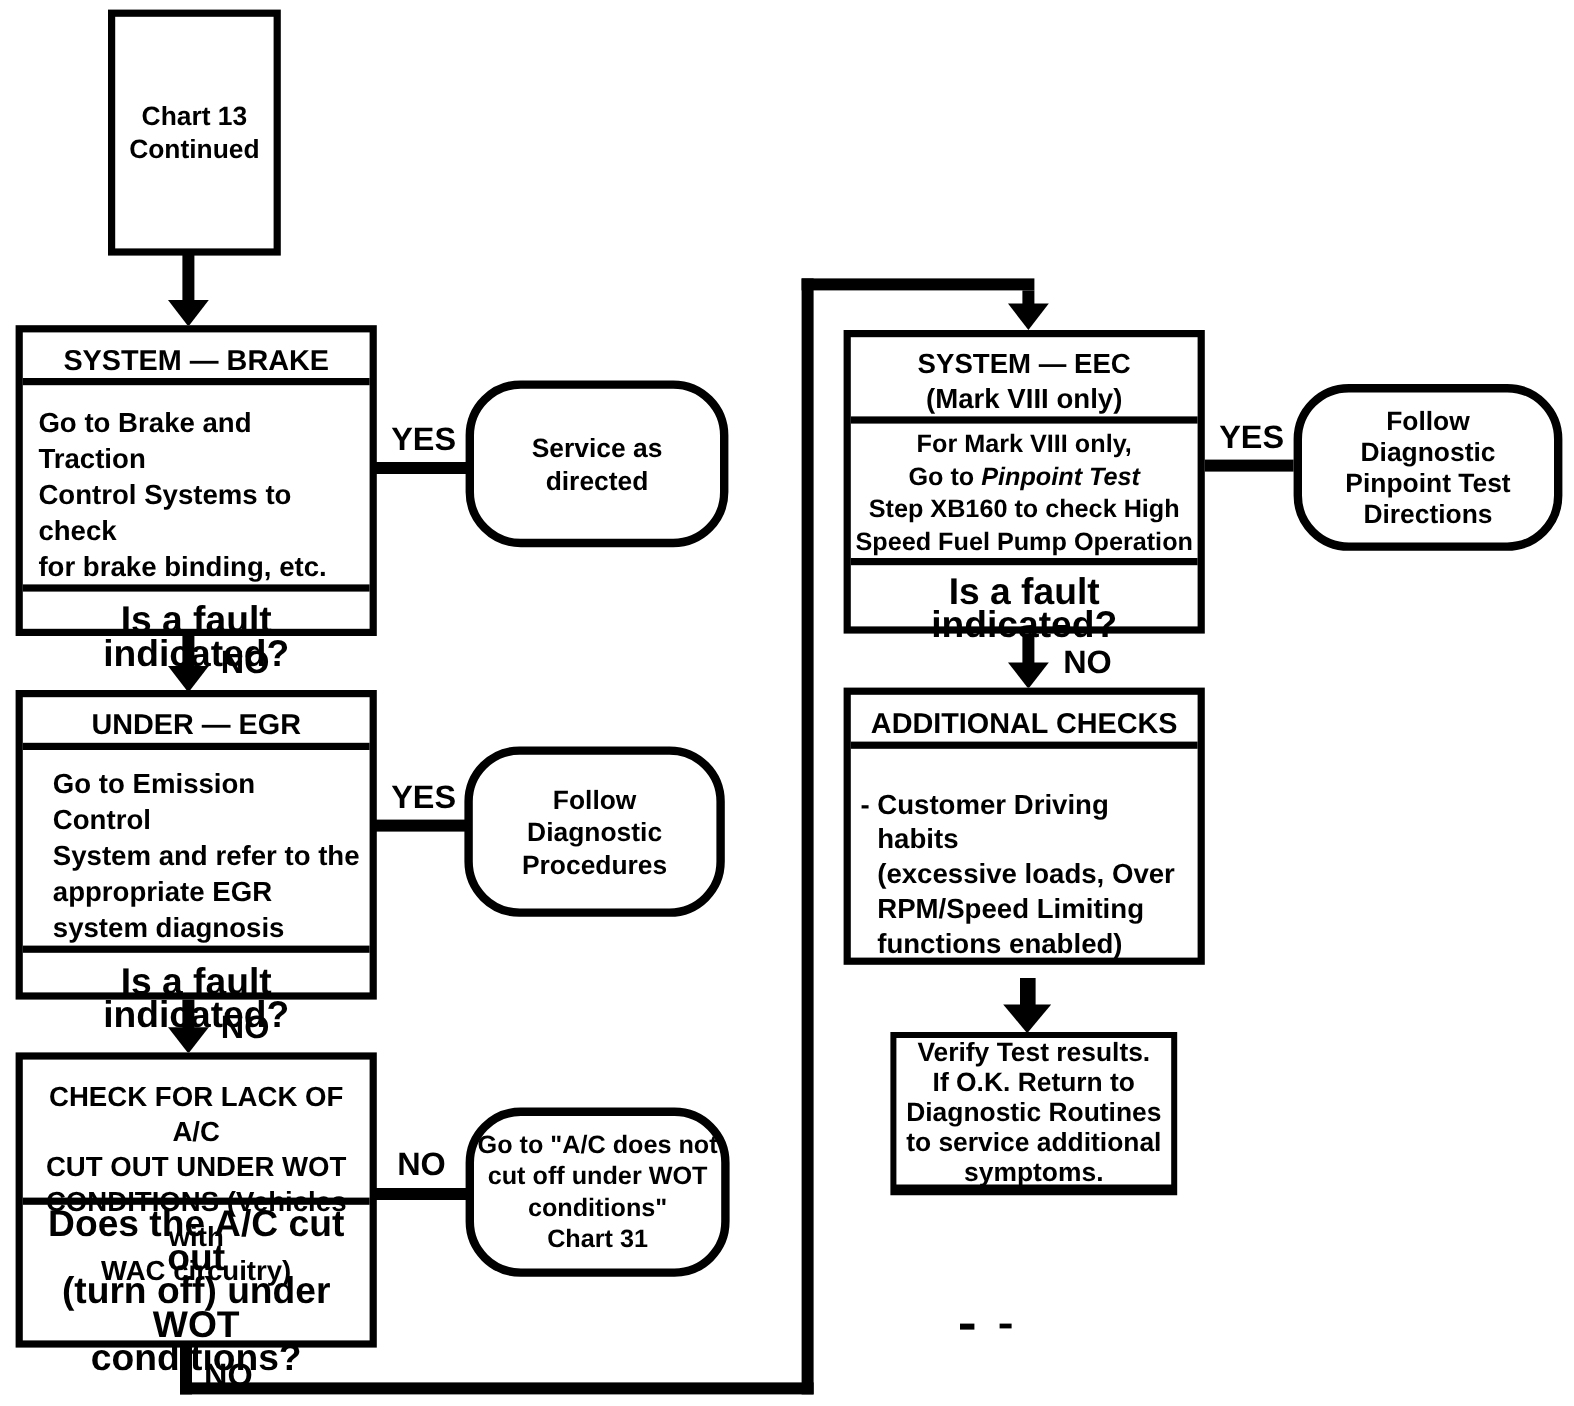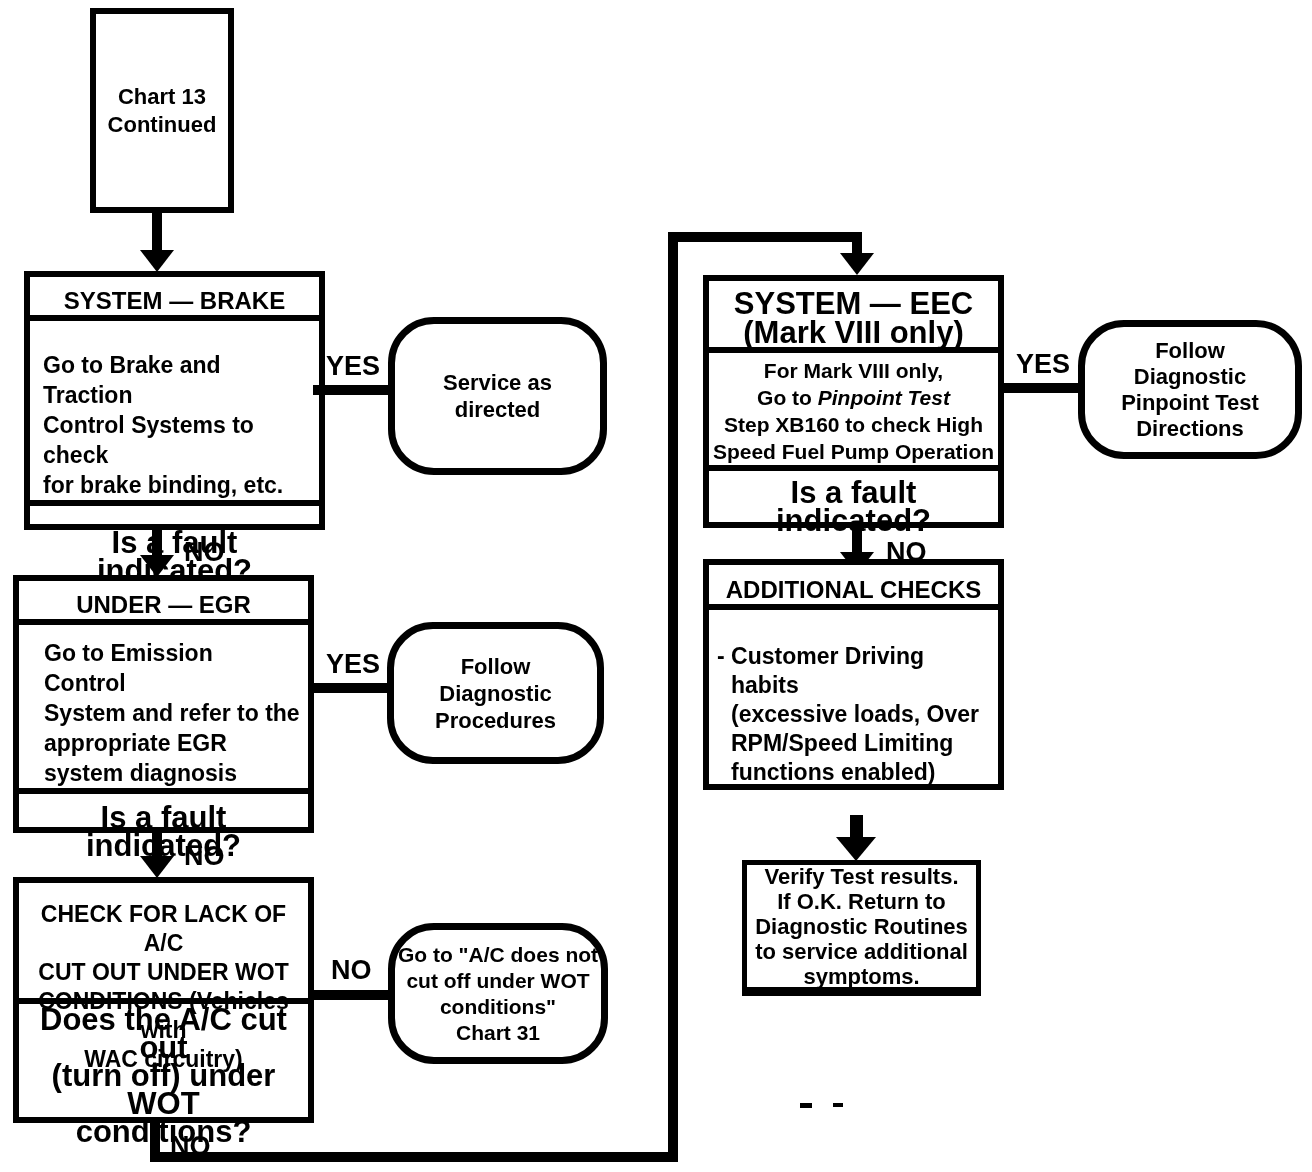--- a/index.html
+++ b/index.html
@@ -44,31 +44,31 @@
 <div id="canvas">
 
   <div class="box center-flex" style="left:90px; top:8px; width:144px; height:205px; flex-direction:row;">
     <div style="font-size:22px; line-height:28px; text-align:center; white-space:pre-line;">Chart 13
 Continued</div>
   </div>
 
   <div class="line" style="left:152px; top:211px; width:10px; height:41px;"></div>
   <div class="arr-down" style="left:140px; top:250px;"></div>
 
-  <div class="box" style="left:24px; top:271px; width:301px; height:259px;gap:13px;">
+  <div class="box" style="left:13px; top:271px; width:301px; height:259px;">
     <div class="sect divider hdr" style="height:55px;">SYSTEM — BRAKE</div>
     <div class="sect divider body-text" style="flex:1; padding:16px 8px 0 13px;">Go to Brake and Traction
 Control Systems to check
 for brake binding, etc.</div>
     <div class="sect question" style="height:65px;">Is a fault indicated?</div>
   </div>
 
   <div class="line" style="left:313px; top:385px; width:76px; height:10px;"></div>
   <div class="lbl" style="left:326px; top:352px;">YES</div>
-  <div class="round" style="left:388px; top:317px; width:219px; height:158px;">
+  <div class="round" style="left:388px; top:317px; width:219px; height:139px;">
     <div>Service as
 directed</div>
   </div>
 
   <div class="line" style="left:152px; top:530px; width:10px; height:28px;"></div>
   <div class="arr-down" style="left:140px; top:555px;"></div>
   <div class="lbl" style="left:184px; top:538px;">NO</div>
 
   <div class="box" style="left:13px; top:575px; width:301px; height:258px;">
     <div class="sect divider hdr" style="height:53px;">UNDER — EGR</div>
@@ -112,21 +112,21 @@
 
   <div class="line" style="left:150px; top:1122px; width:10px; height:40px;"></div>
   <div class="line" style="left:150px; top:1152px; width:528px; height:10px;"></div>
   <div class="line" style="left:668px; top:232px; width:10px; height:930px;"></div>
   <div class="line" style="left:668px; top:232px; width:194px; height:10px;"></div>
   <div class="line" style="left:852px; top:242px; width:10px; height:12px;"></div>
   <div class="arr-down" style="left:840px; top:253px;"></div>
   <div class="lbl" style="left:170px; top:1132px;">NO</div>
 
   <div class="box" style="left:703px; top:275px; width:301px; height:253px;">
-    <div class="sect divider hdr" style="height:77px; font-size:31px; line-height:29px; padding-top:8px;">SYSTEM — EEC
+    <div class="sect divider hdr" style="height:77px; font-size:23px; line-height:29px; padding-top:8px;">SYSTEM — EEC
 (Mark VIII only)</div>
     <div class="sect divider" style="flex:1; text-align:center; font-size:21px; line-height:27px; padding-top:4px;">
       <div>For Mark VIII only,</div>
       <div><span>Go to </span><span class="it">Pinpoint Test</span></div>
       <div>Step XB160 to check High</div>
       <div>Speed Fuel Pump Operation</div>
     </div>
     <div class="sect question" style="height:64px; padding-top:8px;">Is a fault indicated?</div>
   </div>
 
@@ -136,21 +136,21 @@
     <div>Follow
 Diagnostic
 Pinpoint Test
 Directions</div>
   </div>
 
   <div class="line" style="left:852px; top:528px; width:10px; height:27px;"></div>
   <div class="arr-down" style="left:840px; top:552px;"></div>
   <div class="lbl" style="left:886px; top:538px;">NO</div>
 
-  <div class="box" style="left:703px; top:559px; width:301px; height:231px;">
+  <div class="box" style="left:703px; top:573px; width:301px; height:231px;">
     <div class="sect divider hdr" style="height:54px; padding-top:10px;">ADDITIONAL CHECKS</div>
     <div class="sect body-text" style="flex:1; padding:32px 8px 0 22px; text-indent:-14px; line-height:29px;">- Customer Driving habits
 (excessive loads, Over
 RPM/Speed Limiting
 functions enabled)</div>
   </div>
 
   <div class="line" style="left:850px; top:815px; width:13px; height:25px;"></div>
   <div class="arr-down big" style="left:836px; top:837px;"></div>
 

